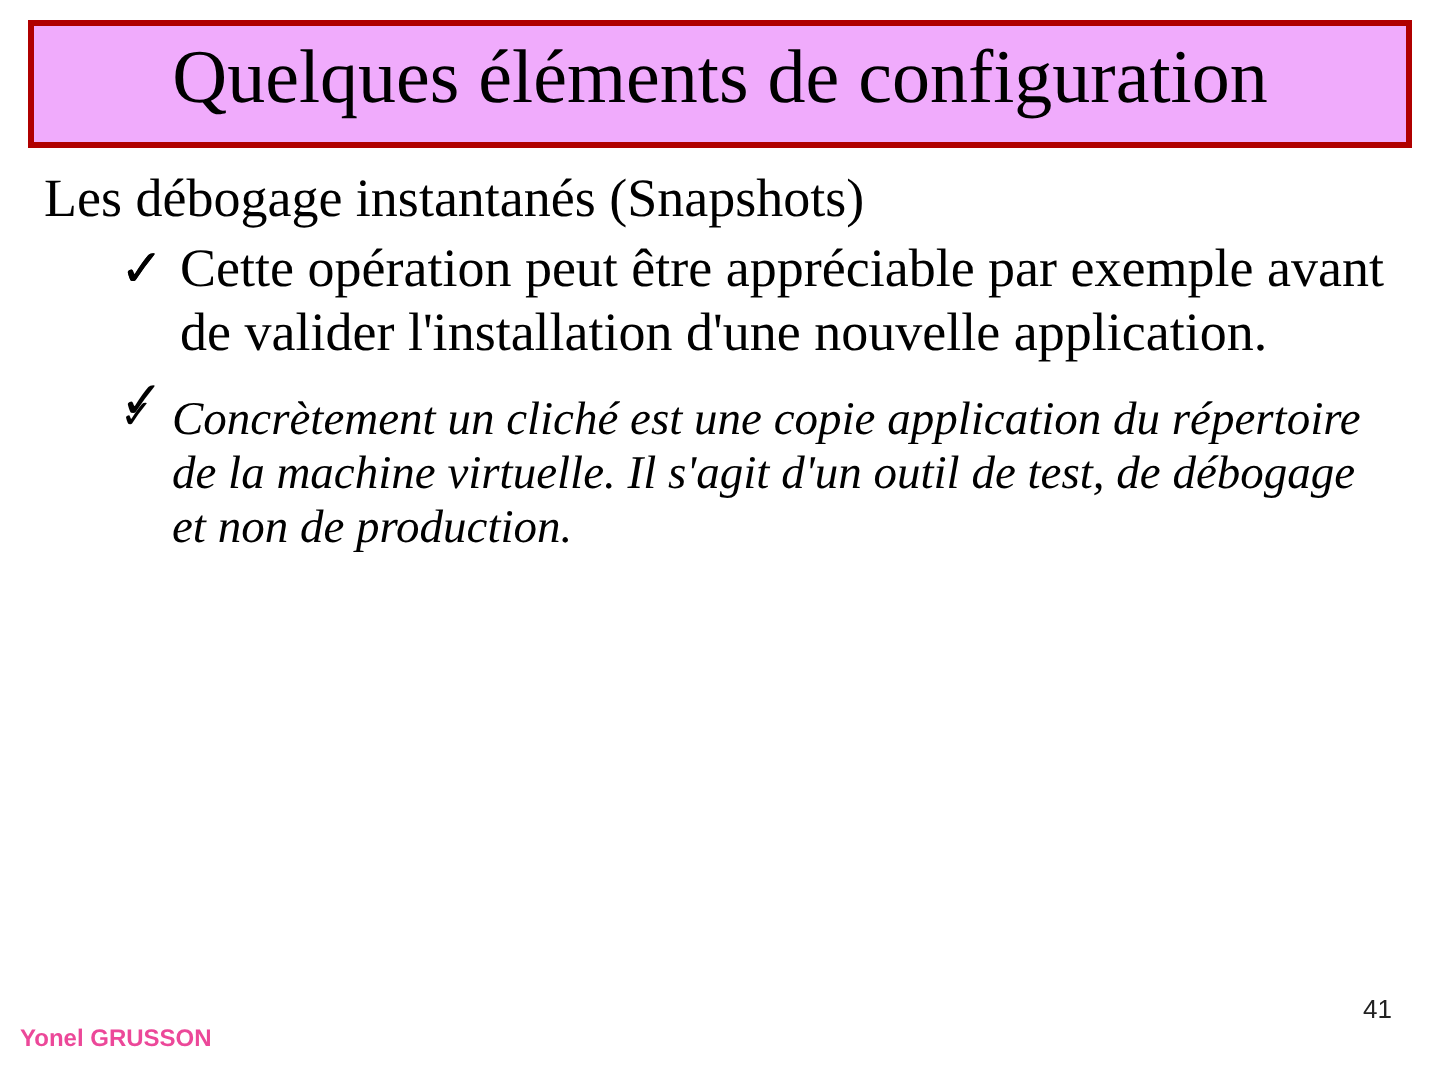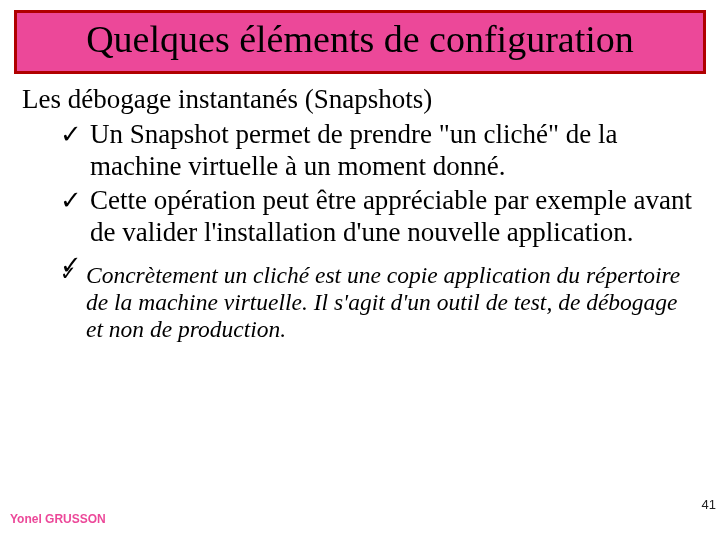--- a/index.html
+++ b/index.html
@@ -9,21 +9,21 @@
     height: 540px;
     background: #fff;
     font-family: "Times New Roman", Times, serif;
     color: #000;
     position: relative;
     overflow: hidden;
   }
   .title-box {
     margin: 10px 14px 0 14px;
     border: 3px solid #b00000;
-    background: #ec4899;
+    background: #f0abfc;
     padding: 4px 6px 10px 6px;
     text-align: center;
   }
   .title-text {
     font-size: 38px;
     font-weight: 400;
     letter-spacing: 0px;
   }
   .body {
     margin: 10px 22px 0 22px;
@@ -71,41 +71,40 @@
     position: absolute;
     left: 10px;
     bottom: 14px;
     font-size: 12px;
     color: #ec4899;
     font-family: Arial, sans-serif;
     font-weight: bold;
   }
   .footer-page {
     position: absolute;
-    right: 4px;
+    right: 24px;
     bottom: 28px;
     font-size: 13px;
     color: #222;
     font-family: Arial, sans-serif;
   }
 </style>
 </head>
 <body>
 
 <div class="title-box">
   <span class="title-text">Quelques éléments de configuration</span>
 </div>
 
 <div class="body">
   <div class="intro">Les débogage instantanés (Snapshots)</div>
 
   <div class="bullets">
     <div class="bullet">
       <span class="check">✓</span>
-      <span>Un Snapshot permet de prendre "un cliché" de la machine virtuelle à un moment donné.</span>
     </div>
     <div class="bullet">
       <span class="check">✓</span>
       <span>Cette opération peut être appréciable par exemple avant de valider l'installation d'une nouvelle application.</span>
     </div>
     <div class="bullet">
       <span class="check">✓</span>
     </div>
   </div>
 

